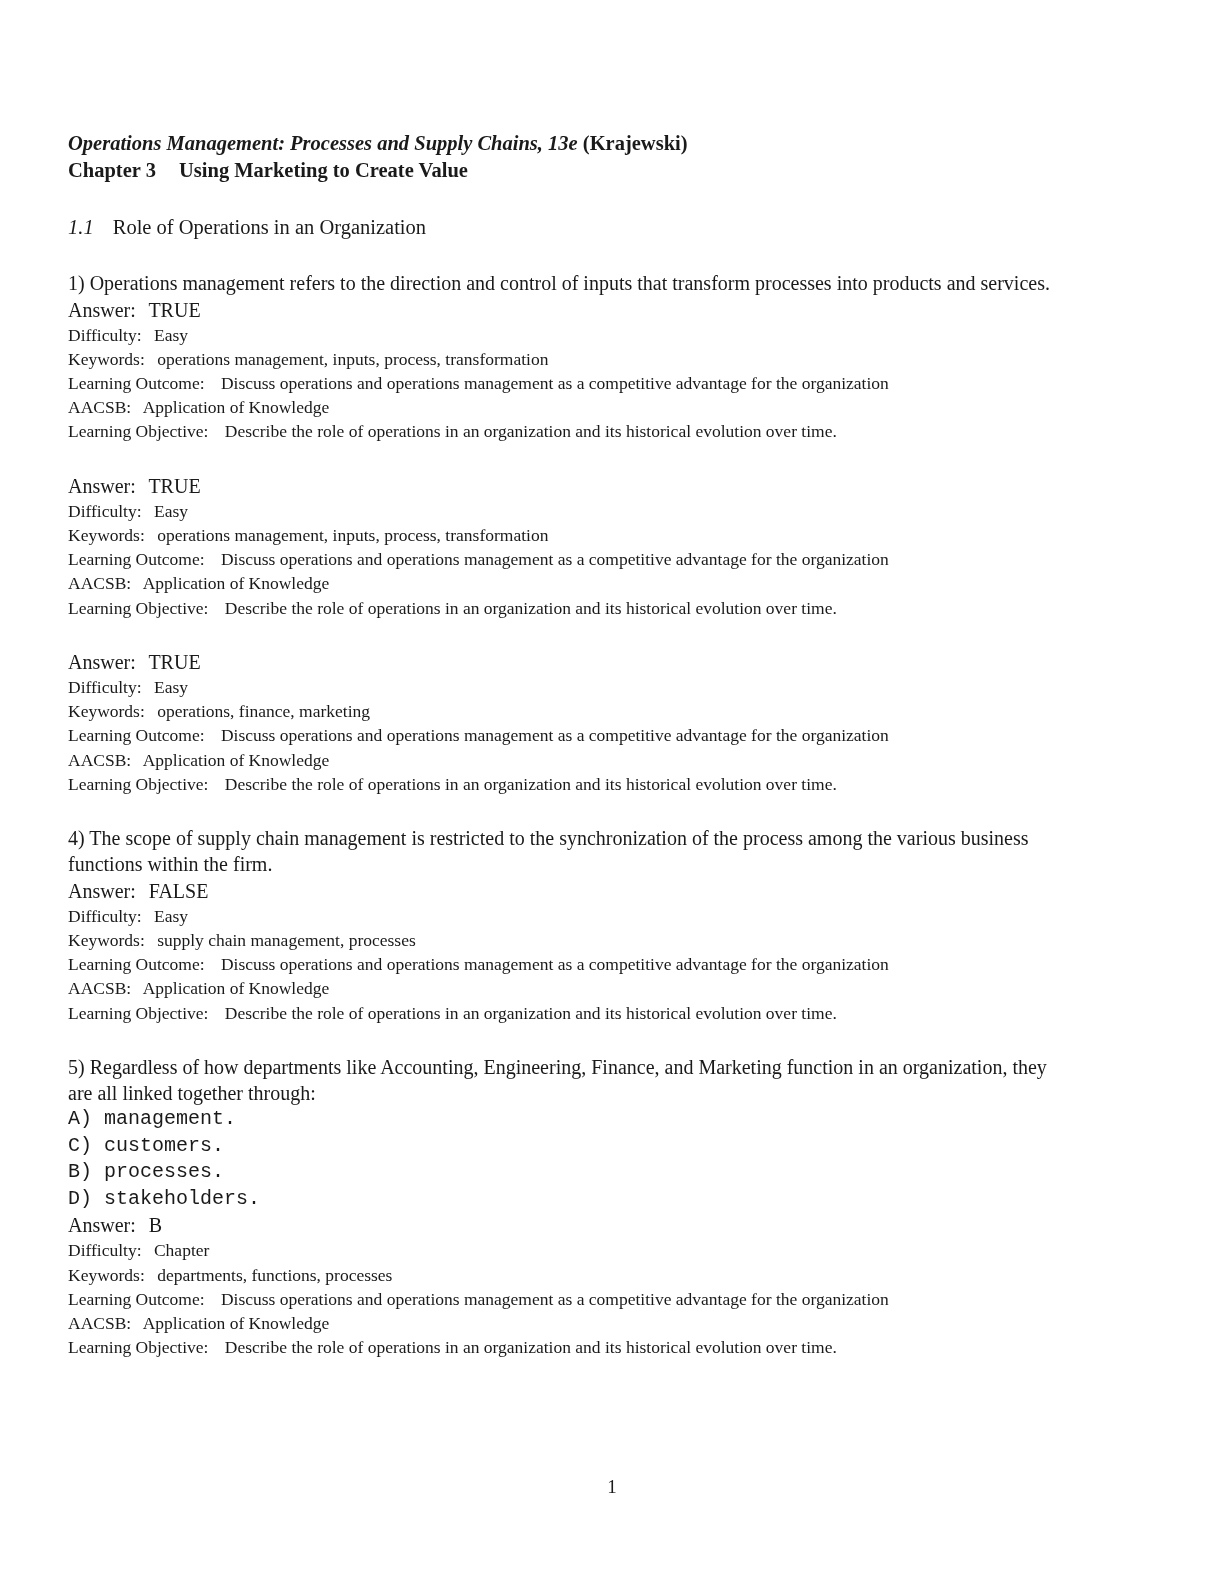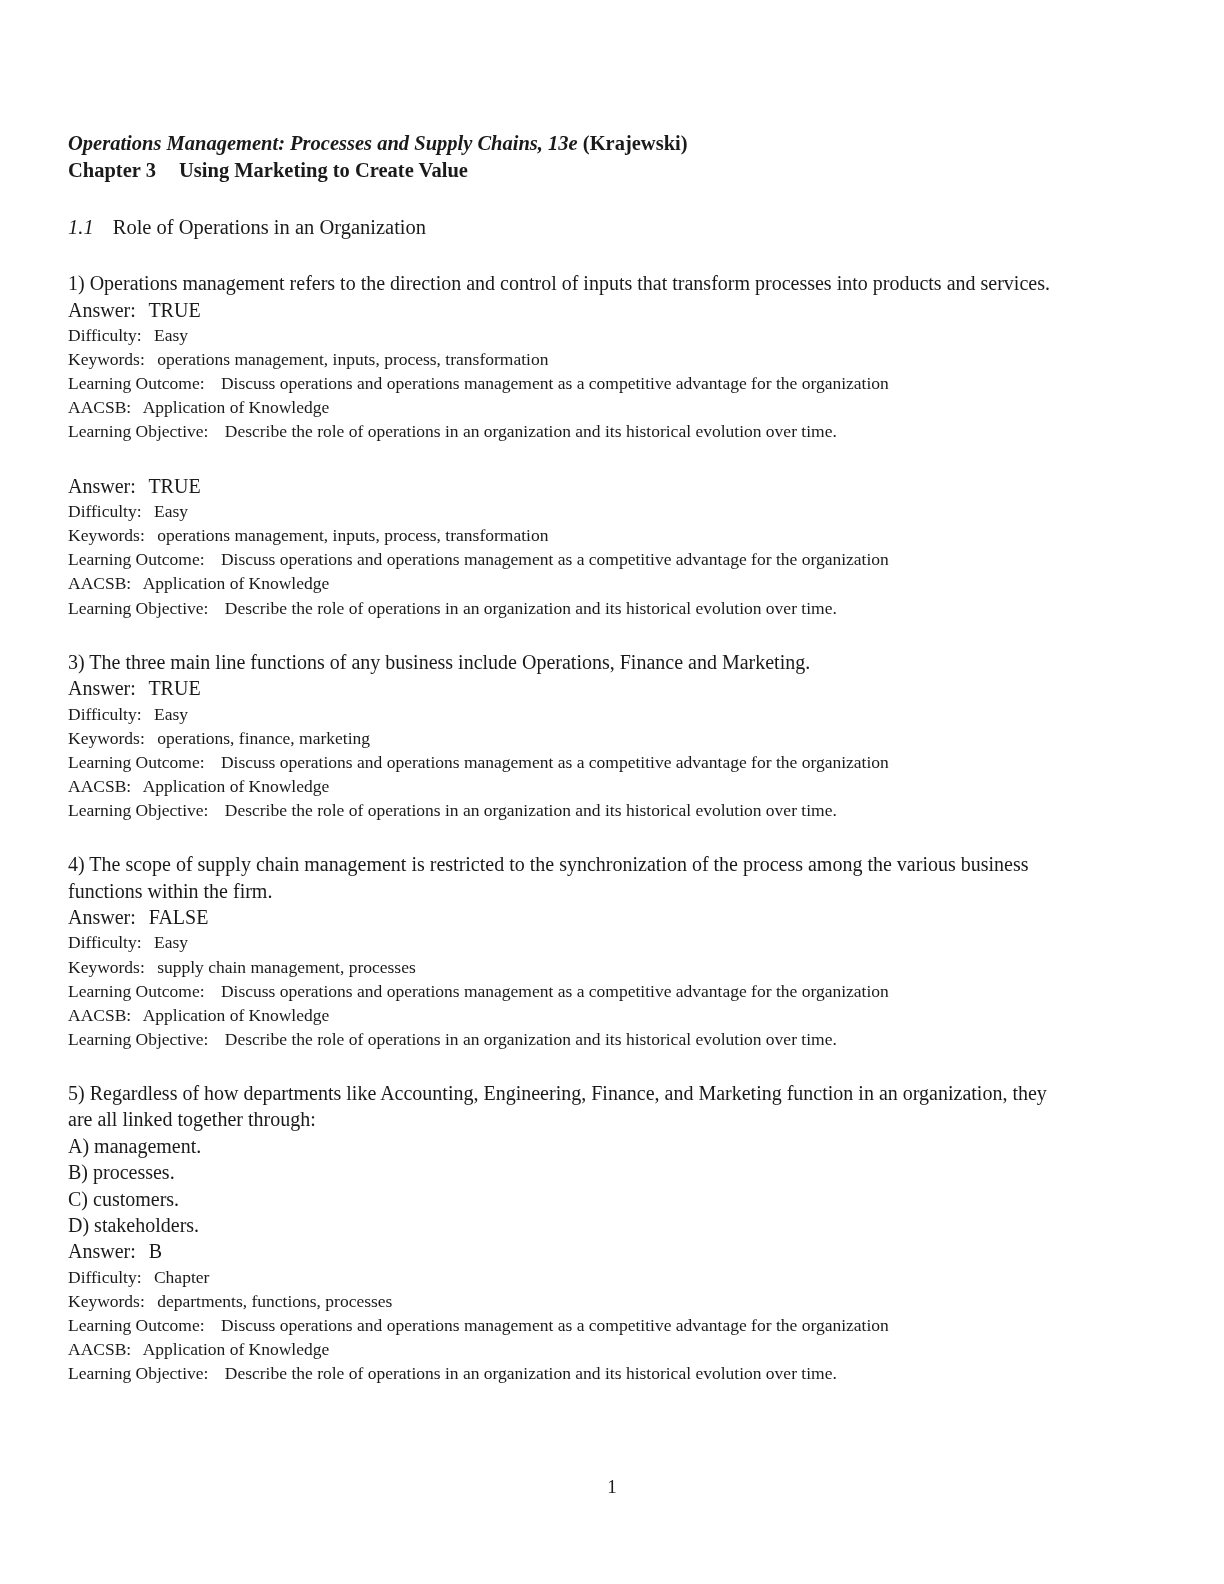--- a/index.html
+++ b/index.html
@@ -51,20 +51,21 @@
   }
   .qstem {
     font-size: 20px;
     line-height: 1.32;
     margin: 0;
   }
   .choice {
     font-size: 20px;
     line-height: 1.32;
     margin: 0;
+    font-family: Liberation Mono, monospace;
   }
   .meta {
     font-size: 17.5px;
     line-height: 1.38;
     margin: 0;
   }
   .meta.big {
     font-size: 20px;
     line-height: 1.32;
   }
@@ -152,21 +153,20 @@
       <span class="lbl">AACSB:</span>
       <span>Application of Knowledge</span>
     </p>
     <p class="meta">
       <span class="lbl-wide">Learning Objective:</span>
       <span>Describe the role of operations in an organization and its historical evolution over time.</span>
     </p>
   </div>
 
   <div class="qblock">
-    <p class="qstem">3) The three main line functions of any business include Operations, Finance and Marketing.</p>
     <p class="meta big">
       <span class="lbl">Answer:</span>
       <span>TRUE</span>
     </p>
     <p class="meta">
       <span class="lbl">Difficulty:</span>
       <span>Easy</span>
     </p>
     <p class="meta">
       <span class="lbl">Keywords:</span>
@@ -210,22 +210,22 @@
     </p>
     <p class="meta">
       <span class="lbl-wide">Learning Objective:</span>
       <span>Describe the role of operations in an organization and its historical evolution over time.</span>
     </p>
   </div>
 
   <div class="qblock">
     <p class="qstem">5) Regardless of how departments like Accounting, Engineering, Finance, and Marketing function in an organization, they are all linked together through:</p>
     <p class="choice">A) management.</p>
+    <p class="choice">C) customers.</p>
     <p class="choice">B) processes.</p>
-    <p class="choice">C) customers.</p>
     <p class="choice">D) stakeholders.</p>
     <p class="meta big">
       <span class="lbl">Answer:</span>
       <span>B</span>
     </p>
     <p class="meta">
       <span class="lbl">Difficulty:</span>
       <span>Chapter</span>
     </p>
     <p class="meta">

